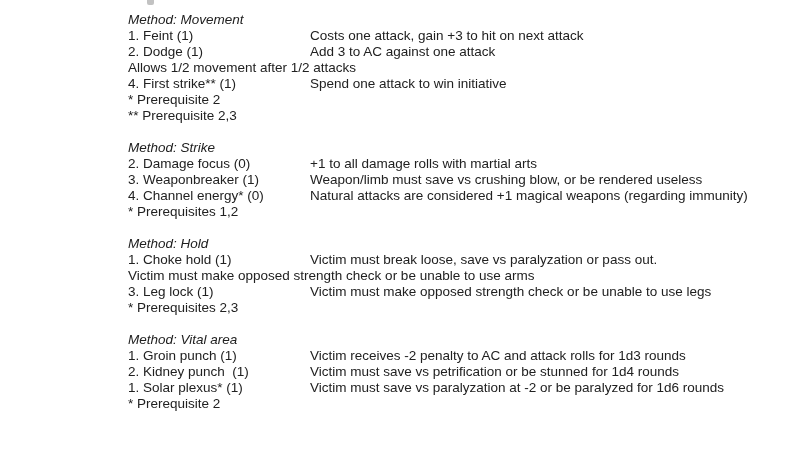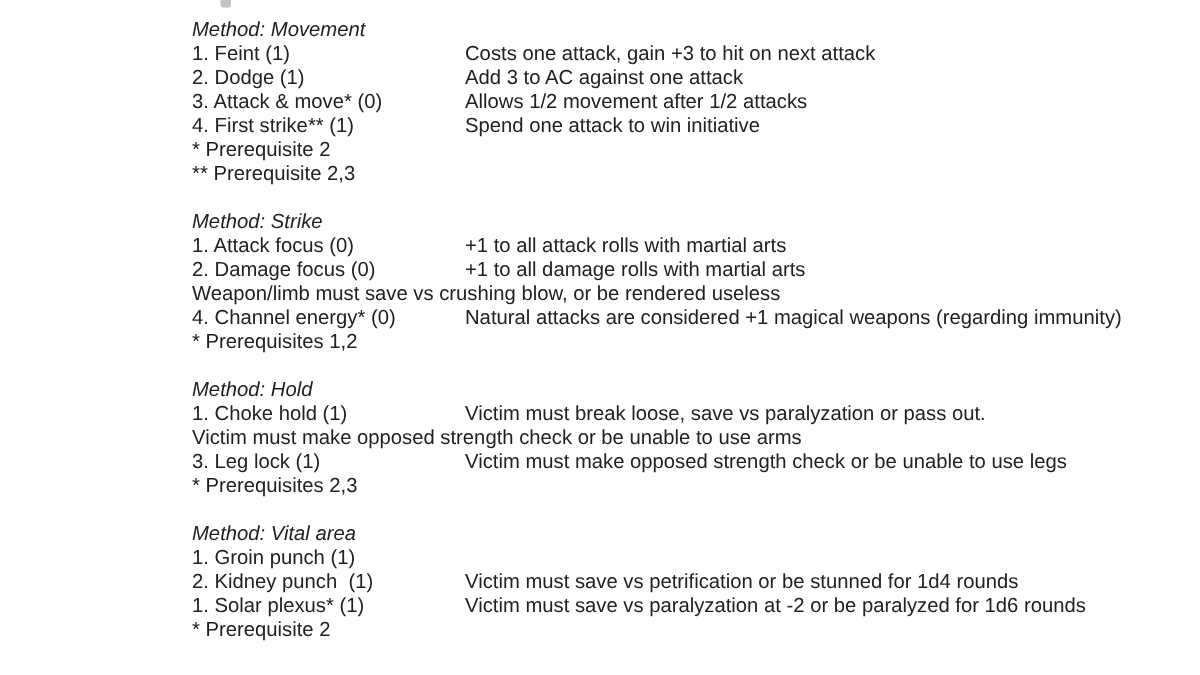--- a/index.html
+++ b/index.html
@@ -74,50 +74,46 @@
     <div class="cell-left">1. Feint (1)</div>
     <div class="cell-right">Costs one attack, gain +3 to hit on next attack</div>
   </div>
 
   <div class="row">
     <div class="cell-left">2. Dodge (1)</div>
     <div class="cell-right">Add 3 to AC against one attack</div>
   </div>
 
   <div class="row">
-    <div class="cell-left">3. Attack &amp; move* (0)</div>
     <div class="cell-right">Allows 1/2 movement after 1/2 attacks</div>
   </div>
 
   <div class="row">
     <div class="cell-left">4. First strike** (1)</div>
     <div class="cell-right">Spend one attack to win initiative</div>
   </div>
 </div>
     <div class="footnotes">
   <div class="footnote">* Prerequisite 2</div>
 
   <div class="footnote">** Prerequisite 2,3</div>
 </div>
   </section>
 
   <section class="method-section">
     <h2 class="method-heading">Method: Strike</h2>
     <div class="rows">
-  <div class="row">
-    <div class="cell-left">1. Attack focus (0)</div>
-    <div class="cell-right">+1 to all attack rolls with martial arts</div>
-  </div>
 
   <div class="row">
     <div class="cell-left">2. Damage focus (0)</div>
     <div class="cell-right">+1 to all damage rolls with martial arts</div>
   </div>
 
   <div class="row">
+    <div class="cell-left">3. Weaponbreaker (1)</div>
     <div class="cell-right">Weapon/limb must save vs crushing blow, or be rendered useless</div>
   </div>
 
   <div class="row">
     <div class="cell-left">4. Channel energy* (0)</div>
     <div class="cell-right">Natural attacks are considered +1 magical weapons (regarding immunity)</div>
   </div>
 </div>
     <div class="footnotes">
   <div class="footnote">* Prerequisites 1,2</div>
@@ -145,20 +141,21 @@
     <div class="footnotes">
   <div class="footnote">* Prerequisites 2,3</div>
 </div>
   </section>
 
   <section class="method-section">
     <h2 class="method-heading">Method: Vital area</h2>
     <div class="rows">
   <div class="row">
     <div class="cell-left">1. Groin punch (1)</div>
+    <div class="cell-right">Victim receives -2 penalty to AC and attack rolls for 1d3 rounds</div>
   </div>
 
   <div class="row">
     <div class="cell-left">2. Kidney punch  (1)</div>
     <div class="cell-right">Victim must save vs petrification or be stunned for 1d4 rounds</div>
   </div>
 
   <div class="row">
     <div class="cell-left">1. Solar plexus* (1)</div>
     <div class="cell-right">Victim must save vs paralyzation at -2 or be paralyzed for 1d6 rounds</div>

